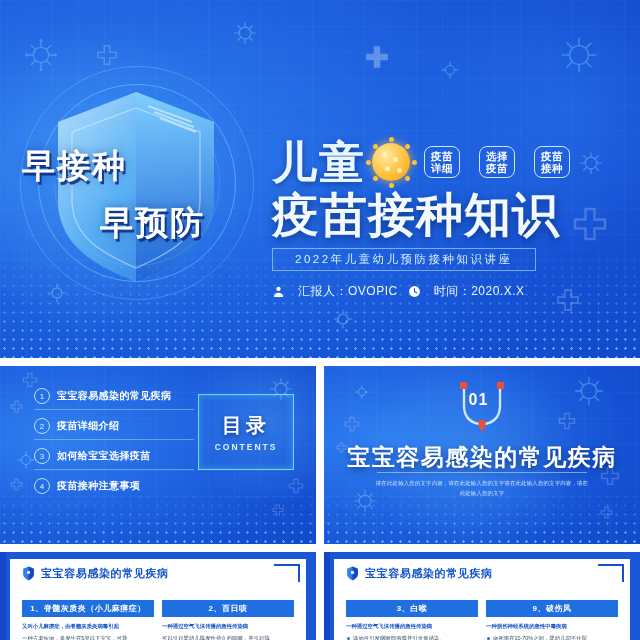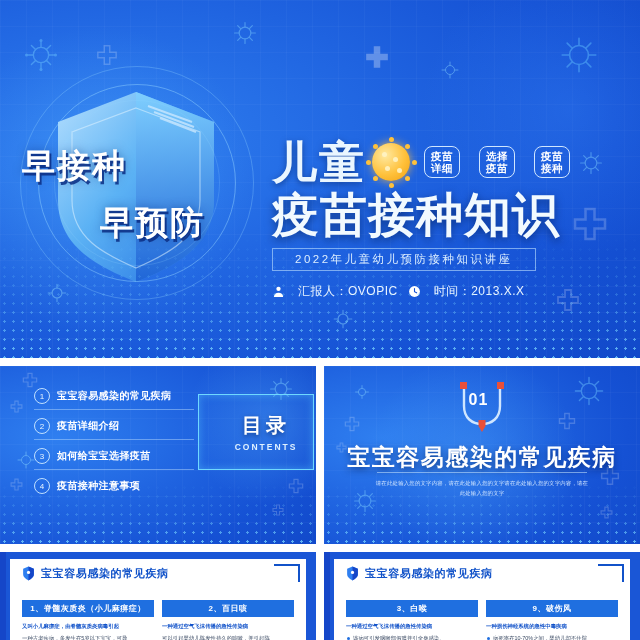--- a/index.html
+++ b/index.html
@@ -53,21 +53,21 @@
   
   #slide2{left:0;top:366px;width:316px;height:178px;}
   .toc{position:absolute;left:34px;top:22px;width:160px;}
   .toc-row{display:flex;align-items:center;gap:7px;padding-bottom:5px;margin-bottom:8px;
         border-bottom:1px solid rgba(190,225,255,.45);}
   .toc-num{width:14px;height:14px;border-radius:50%;border:1px solid #bfe0ff;color:#eaf6ff;
         font-size:8px;display:flex;align-items:center;justify-content:center;flex:0 0 auto;}
   .toc-txt{color:#ffffff;font-size:10px;font-weight:700;letter-spacing:.4px;white-space:nowrap;}
   .contents-box{position:absolute;left:198px;top:28px;width:94px;height:74px;
         border:1.6px solid #6fd8ff;box-shadow:0 0 8px rgba(90,200,255,.5) inset;
-        display:flex;flex-direction:column;align-items:center;justify-content:center;padding-left:20px;}
+        display:flex;flex-direction:column;align-items:center;justify-content:center;}
   .cb-zh{color:#fff;font-size:20px;font-weight:800;letter-spacing:4px;text-shadow:0 2px 5px rgba(0,25,80,.6);}
   .cb-en{color:#dff1ff;font-size:8.5px;letter-spacing:2px;margin-top:3px;font-weight:700;}
 
   
   #slide3{left:324px;top:366px;width:316px;height:178px;}
   .sec-badge{position:absolute;left:50%;top:14px;transform:translateX(-50%);width:60px;height:54px;}
   .sec-title{position:absolute;left:0;right:0;top:76px;text-align:center;color:#ffffff;
         font-size:23px;font-weight:800;letter-spacing:1.5px;text-shadow:0 3px 7px rgba(0,25,80,.6);}
   .sec-rule{position:absolute;left:50%;transform:translateX(-50%);top:106px;width:210px;height:1px;
         background:rgba(200,230,255,.55);}
@@ -243,21 +243,21 @@
               <circle cx="12" cy="7" r="4"></circle>
               <path d="M3.5 22c0-4.7 3.8-7.5 8.5-7.5s8.5 2.8 8.5 7.5z"></path>
             </svg>
           <span>汇报人：OVOPIC</span>
         </span>
         <span class="seg">
           <svg width="13" height="13" viewBox="0 0 24 24">
               <circle cx="12" cy="12" r="10" fill="#ffffff"></circle>
               <path d="M12 6.5v6l4 2" stroke="#1551d4" stroke-width="2" fill="none" stroke-linecap="round"></path>
             </svg>
-          <span>时间：2013.X.X</span>
+          <span>时间：2020.X.X</span>
         </span>
       </div>
     </div>
 
     <div class="dots"></div>
   </div>
 
   <div class="slide" id="slide2">
     <div class="mesh"></div>
     <div class="glow" style="right:-40px;top:-30px;width:170px;height:170px;background:radial-gradient(circle,rgba(90,180,255,.35),transparent 70%);"></div>

